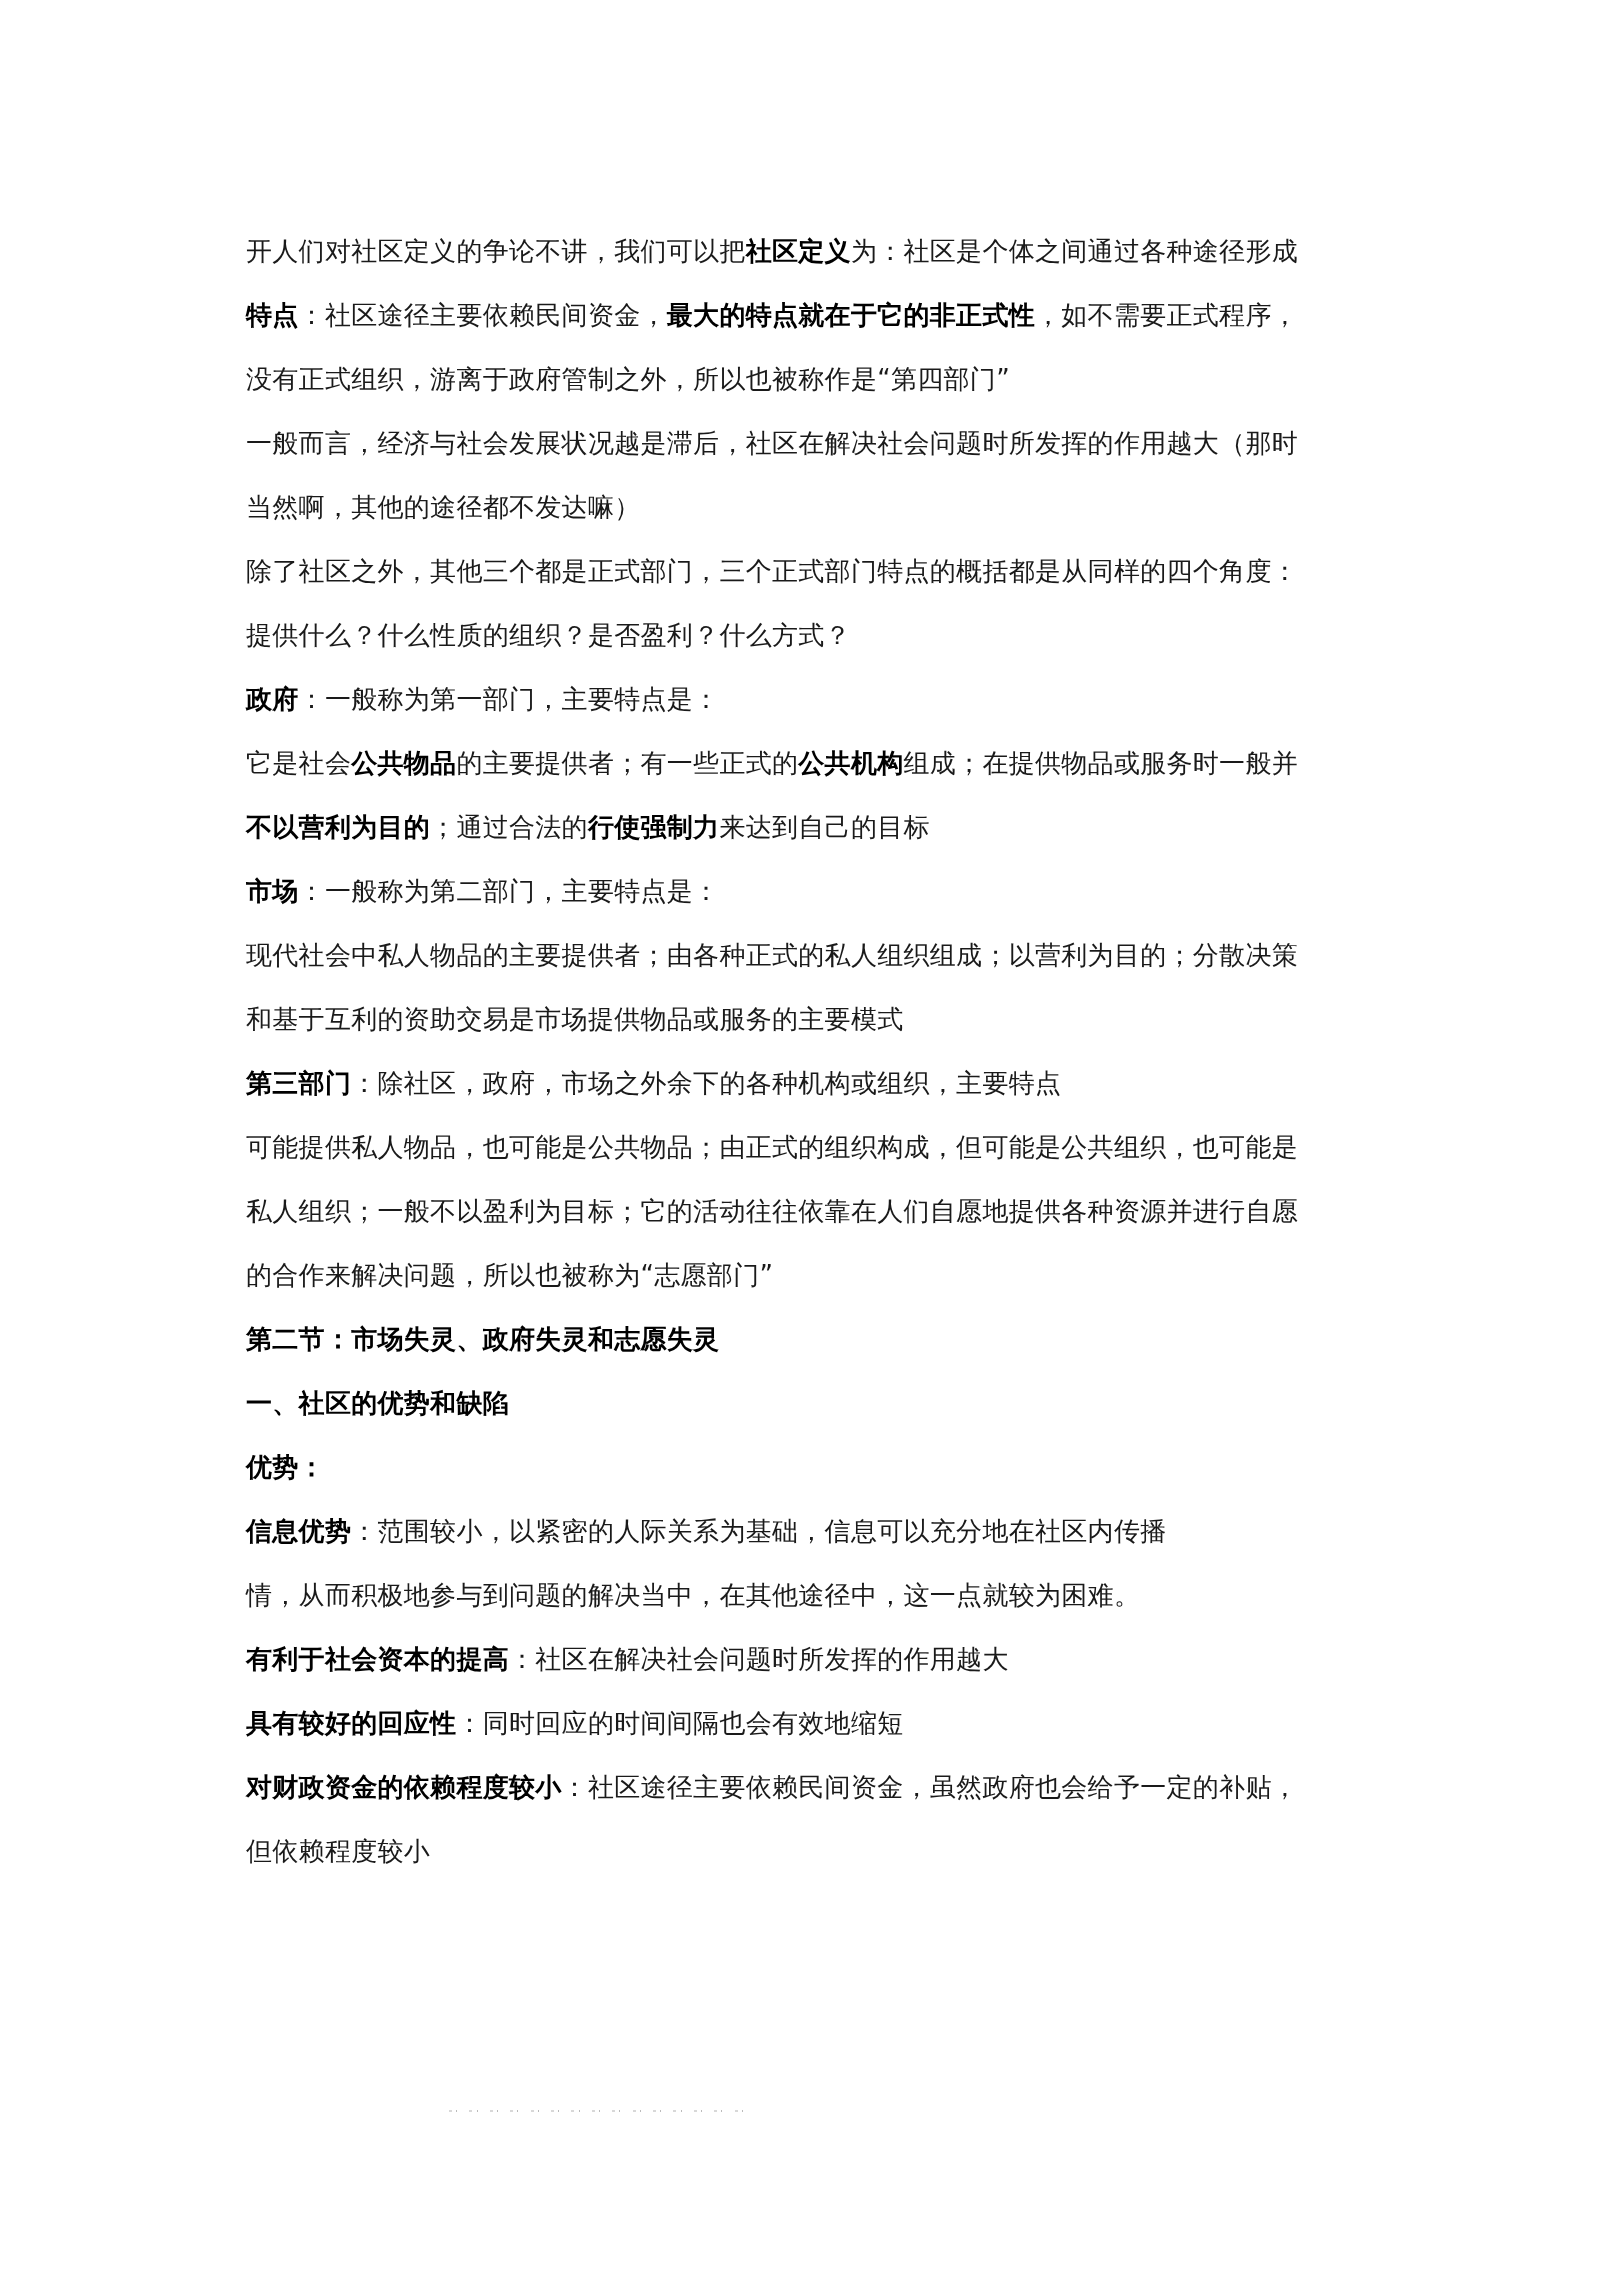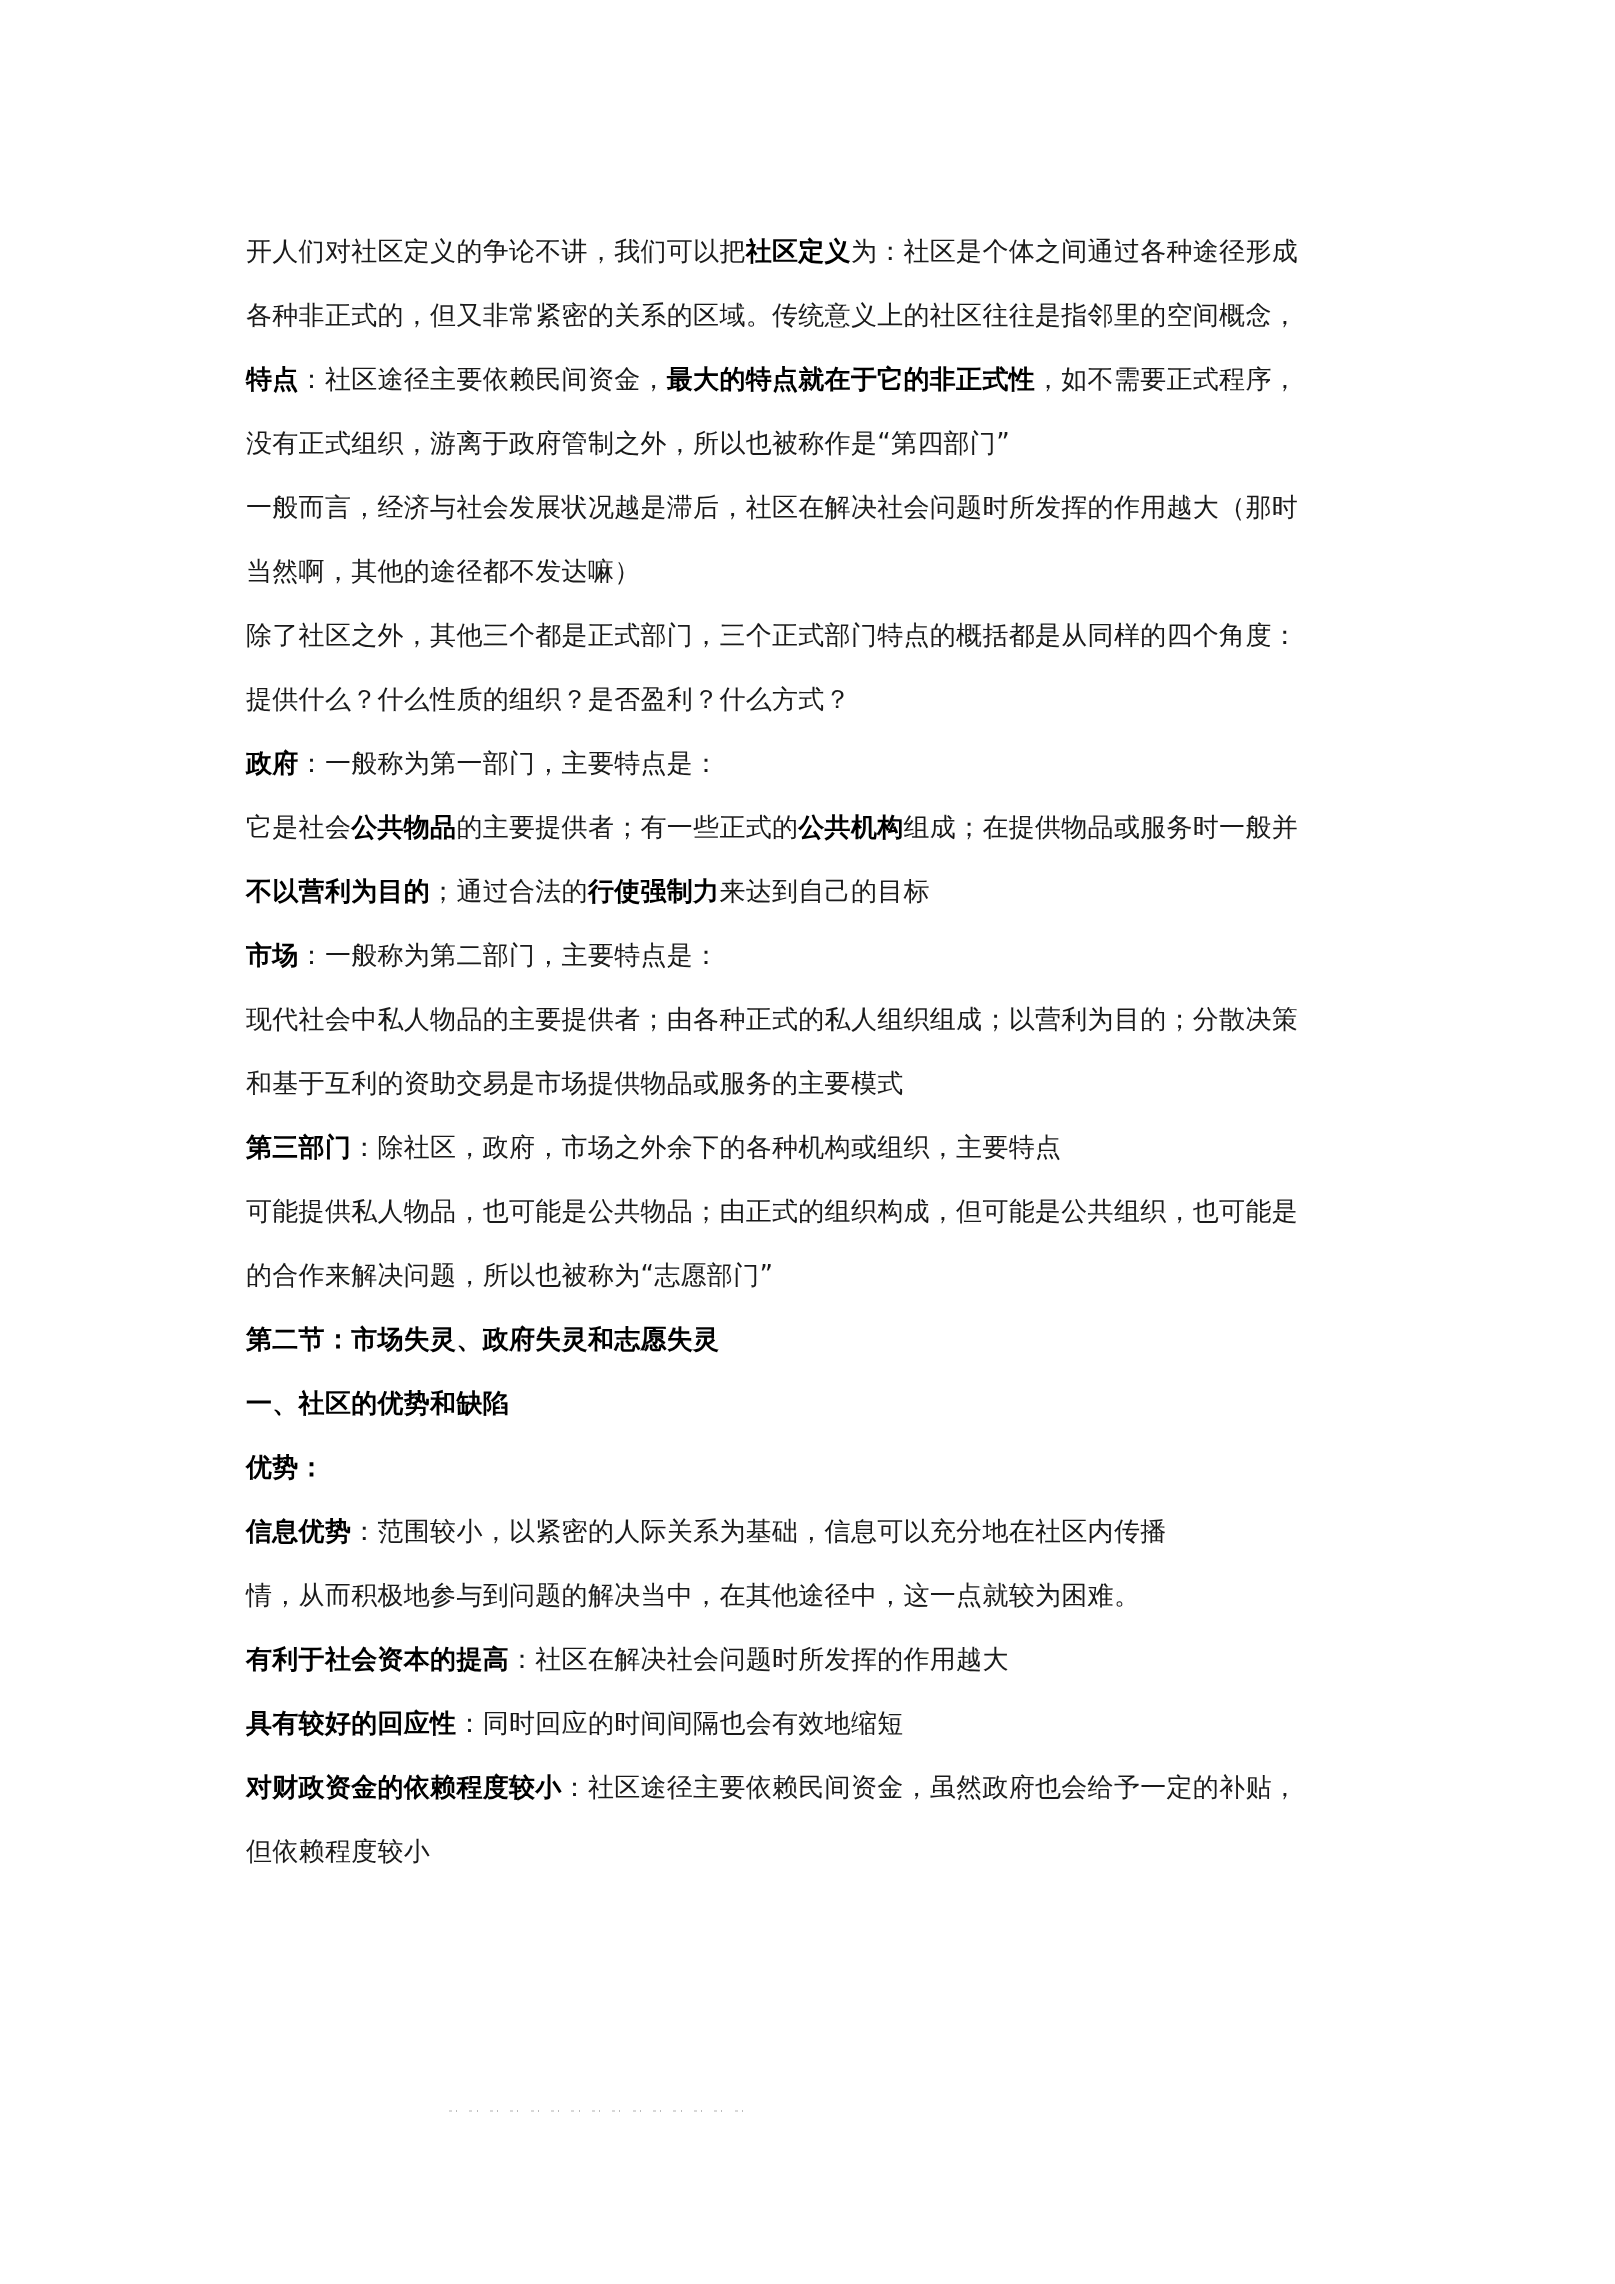--- a/index.html
+++ b/index.html
@@ -48,21 +48,20 @@
     margin-top: 2px;
     background: repeating-linear-gradient(90deg, #d8d8d8 0 3.1px, #ffffff 3.1px 7.2px, #bbbbbb 7.2px 8.2px, #ffffff 8.2px 20.4px);
   }
 </style>
 </head>
 <body>
 
 <div class="page" id="page">
     <div class="paragraph">
       <div class="line"><span>开人们对社区定义的争论不讲，我们可以把</span><span class="b">社区定义</span><span>为：社区是个体之间通过各种途径形成</span></div>
-      <div class="line"><span>各种非正式的，但又非常紧密的关系的区域。传统意义上的社区往往是指邻里的空间概念，</span></div>
     </div>
     <div class="paragraph">
       <div class="line"><span class="b">特点</span><span>：社区途径主要依赖民间资金，</span><span class="b">最大的特点就在于它的非正式性</span><span>，如不需要正式程序，</span></div>
       <div class="line"><span>没有正式组织，游离于政府管制之外，所以也被称作是“第四部门”</span></div>
     </div>
     <div class="paragraph">
       <div class="line"><span>一般而言，经济与社会发展状况越是滞后，社区在解决社会问题时所发挥的作用越大（那时</span></div>
       <div class="line"><span>当然啊，其他的途径都不发达嘛）</span></div>
     </div>
     <div class="paragraph">
@@ -81,20 +80,21 @@
     </div>
     <div class="paragraph">
       <div class="line"><span>现代社会中私人物品的主要提供者；由各种正式的私人组织组成；以营利为目的；分散决策</span></div>
       <div class="line"><span>和基于互利的资助交易是市场提供物品或服务的主要模式</span></div>
     </div>
     <div class="paragraph">
       <div class="line"><span class="b">第三部门</span><span>：除社区，政府，市场之外余下的各种机构或组织，主要特点</span></div>
     </div>
     <div class="paragraph">
       <div class="line"><span>可能提供私人物品，也可能是公共物品；由正式的组织构成，但可能是公共组织，也可能是</span></div>
+      <div class="line"><span>私人组织；一般不以盈利为目标；它的活动往往依靠在人们自愿地提供各种资源并进行自愿</span></div>
       <div class="line"><span>的合作来解决问题，所以也被称为“志愿部门”</span></div>
     </div>
     <div class="paragraph">
       <div class="line"><span class="b">第二节：市场失灵、政府失灵和志愿失灵</span></div>
     </div>
     <div class="paragraph">
       <div class="line"><span class="b">一、社区的优势和缺陷</span></div>
     </div>
     <div class="paragraph">
       <div class="line"><span class="b">优势：</span></div>

